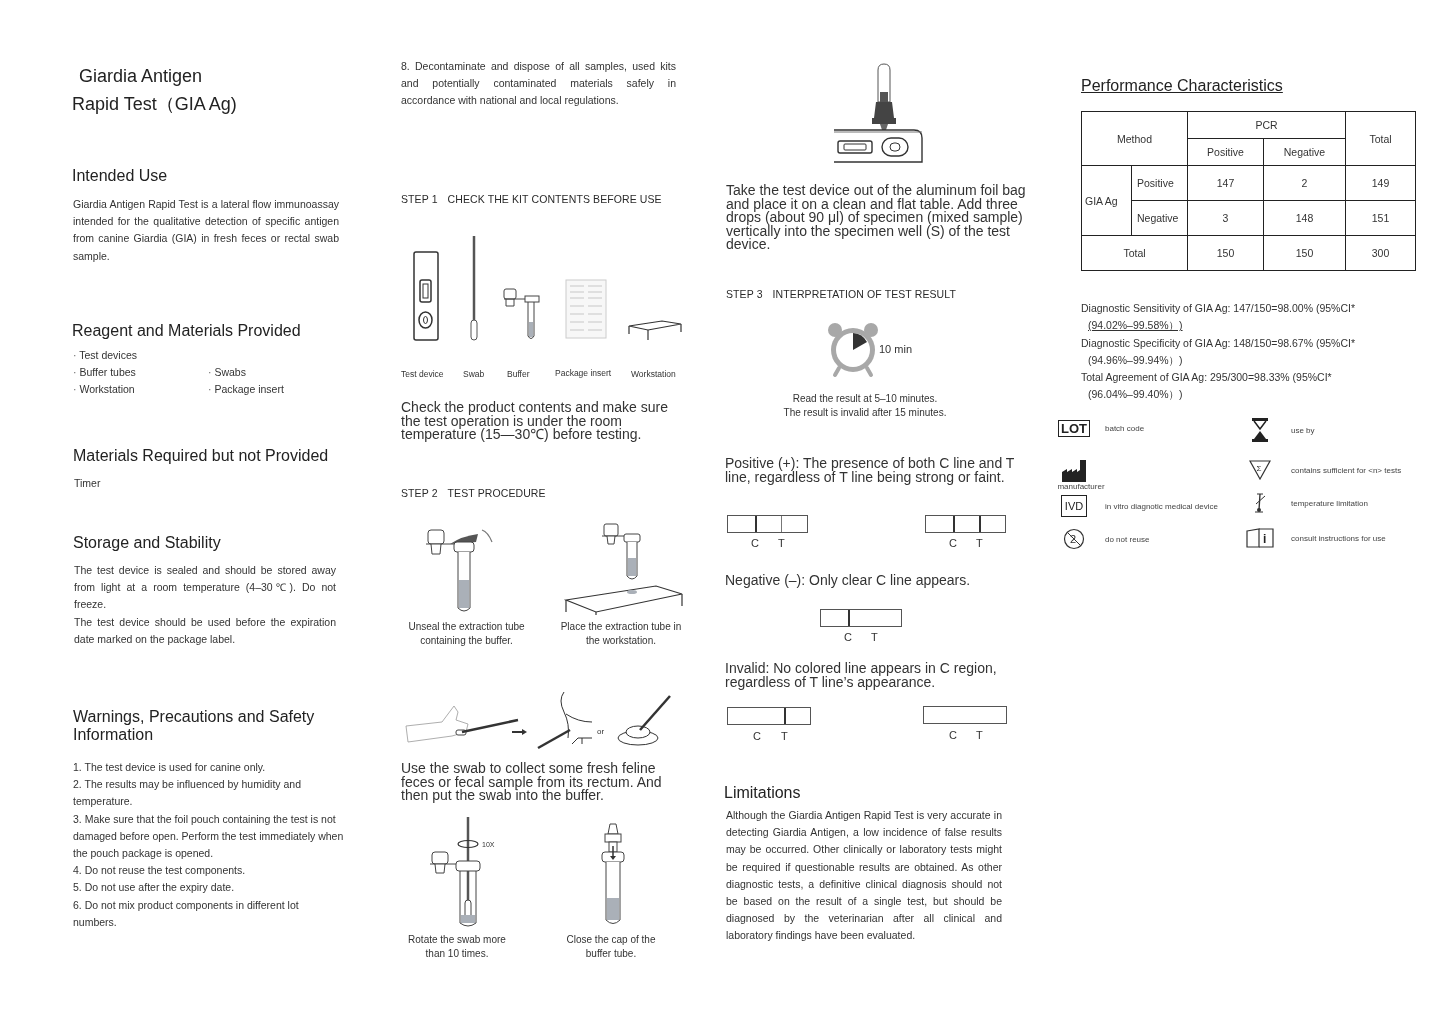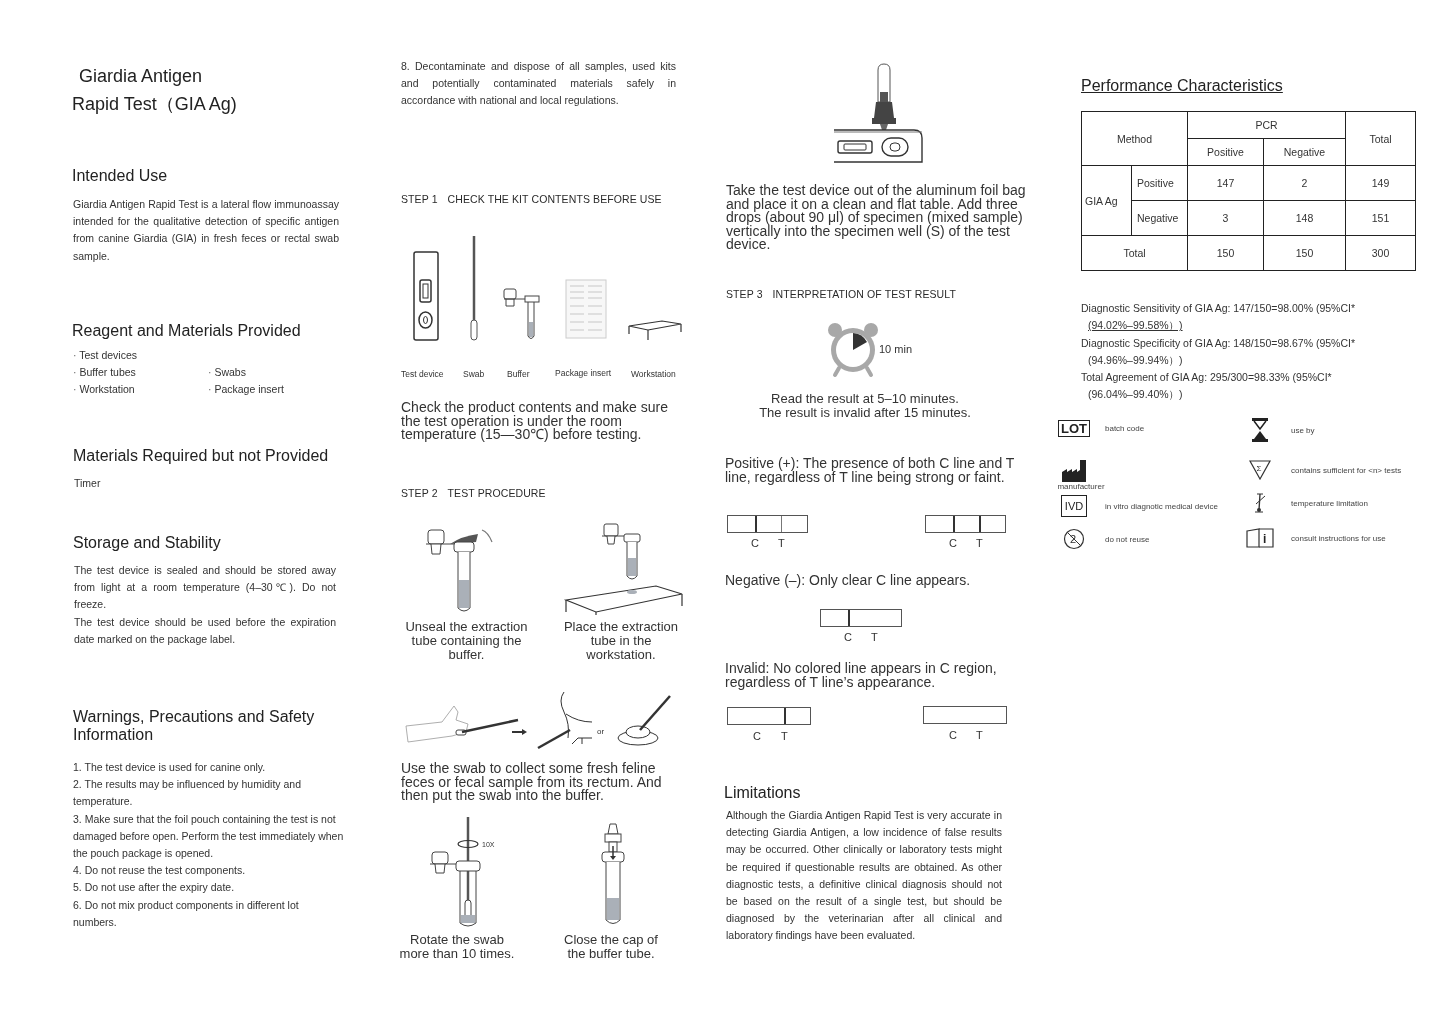--- a/index.html
+++ b/index.html
@@ -5,21 +5,21 @@
   * { box-sizing: border-box; margin: 0; padding: 0; }
   html, body { width: 1445px; height: 1022px; background: #ffffff; overflow: hidden; }
   body { position: relative; font-family: "Liberation Sans", sans-serif; color: #2a2a2a; }
   .abs { position: absolute; }
   .h1 { font-size: 18px; line-height: 28px; color: #222; font-weight: normal; }
   .h2 { font-size: 16px; line-height: 19px; color: #222; }
   .body { font-size: 10.5px; line-height: 17.2px; color: #333; text-align: justify; }
   .body-tight { font-size: 14px; line-height: 13.6px; color: #333; }
   .step { font-size: 10.5px; color: #2a2a2a; letter-spacing: 0.1px; }
   .step span.num { margin-right: 10px; }
-  .cap { font-size: 13px; line-height: 14px; color: #333; text-align: center; }
+  .cap { font-size: 10px; line-height: 14px; color: #333; text-align: center; }
   .kitlbl { font-size: 8.5px; color: #333; }
   .bullets { font-size: 10.5px; line-height: 17.2px; color: #333; }
   .bullets li { list-style: none; }
   .bullets li::before { content: "· "; color: #666; }
   table.perf { border-collapse: collapse; font-size: 10.5px; color: #333; }
   table.perf td { border: 1.6px solid #222; text-align: center; vertical-align: middle; }
   .sym-row { position: absolute; display: flex; align-items: center; font-size: 8px; color: #444; }
   .sym-row .ic { width: 34px; display: flex; justify-content: center; margin-right: 14px; }
   .strip { position: absolute; height: 18px; border: 1.2px solid #555; background: #fff; }
   .strip .ln { position: absolute; top: 0; bottom: 0; width: 2px; background: #333; }

